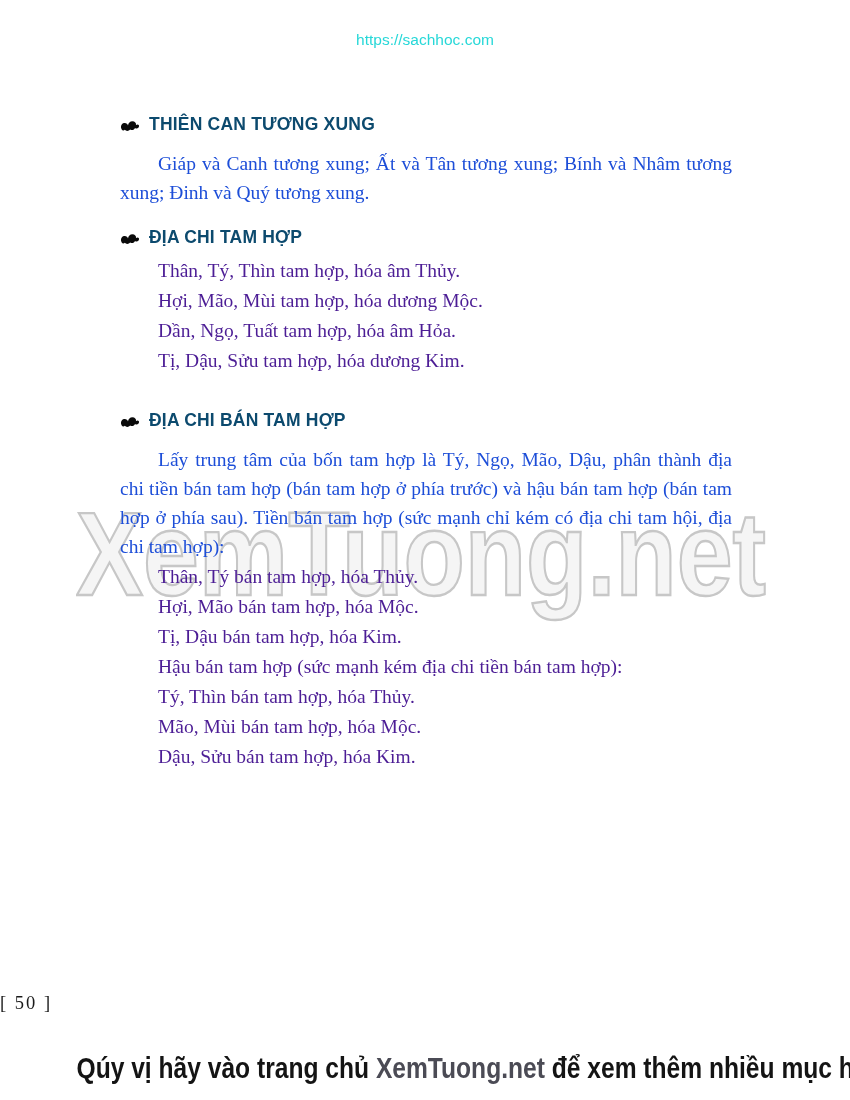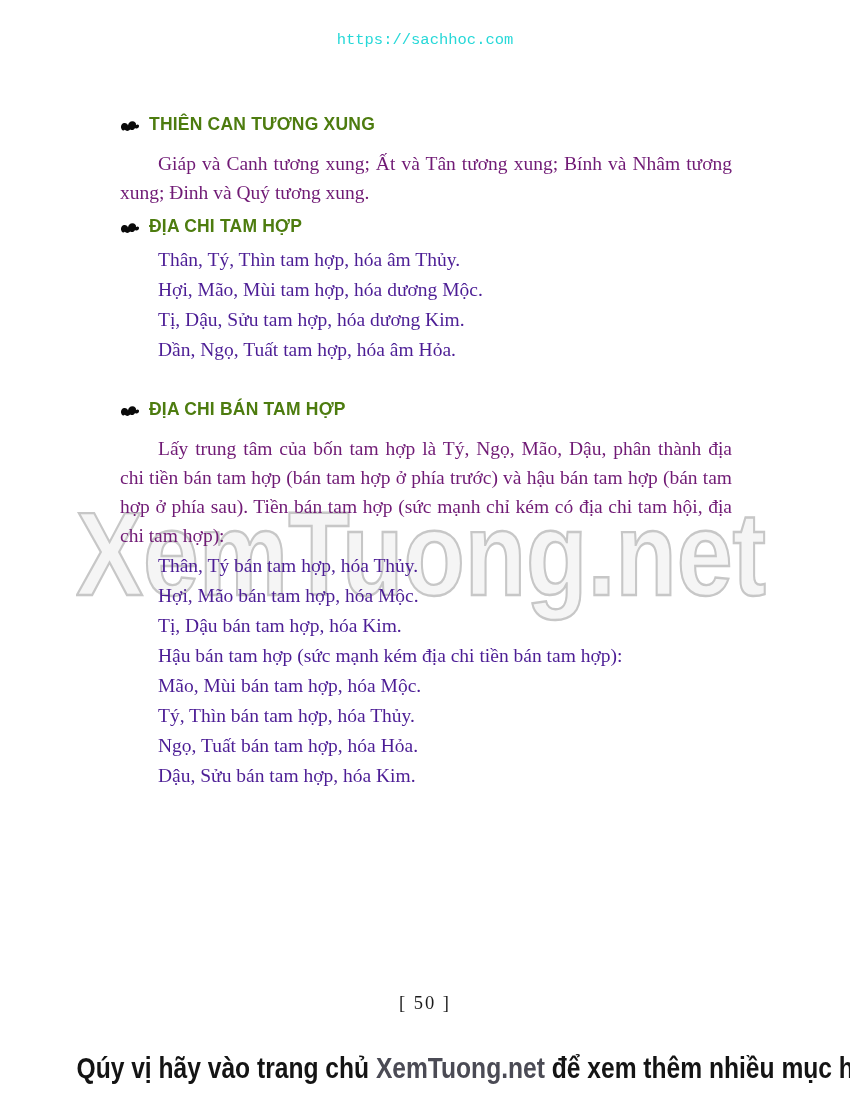--- a/index.html
+++ b/index.html
@@ -10,21 +10,21 @@
     overflow: hidden;
     font-family: "Liberation Serif", serif;
     color: #161616;
   }
 
   
   .header-link {
     position: absolute;
     top: 31px; left: 0; right: 0;
     text-align: center;
-    font-family: Liberation Mono, monospace;
+    font-family: Liberation Sans, sans-serif;
     font-size: 15.5px;
     color: #27d8d8;
     text-decoration: none;
     z-index: 2;
   }
 
   
   .watermark-svg {
     position: absolute;
     left: 76px; top: 498px;
@@ -48,55 +48,55 @@
     width: 612px;
     top: 0;
     z-index: 1;
   }
 
   .sec-title {
     font-family: "Liberation Sans", sans-serif;
     font-weight: bold;
     font-size: 17.5px;
     letter-spacing: 0.2px;
-    color: #4d7c0f;
+    color: #0c4a6e;
     display: flex;
     align-items: center;
     gap: 9px;
     margin: 0;
   }
   .sec-title .bullet { display: inline-flex; align-items: center; }
 
   .t1 { margin-top: 114px; }
-  .t2 { margin-top: 9px; }
+  .t2 { margin-top: 20px; }
   .t3 { margin-top: 34px; }
 
   .para {
     font-size: 19.5px;
     line-height: 29px;
     text-align: justify;
     text-indent: 38px;
     margin: 14px 0 0 0;
-    color: #701a75;
+    color: #1d4ed8;
   }
 
   .lines { margin-top: 8px; }
   .lines2 { margin-top: 1px; }
   .line {
     font-size: 19.5px;
     line-height: 30px;
     padding-left: 38px;
     color: #4c1d95;
     white-space: nowrap;
   }
 
   .pagenum {
     position: absolute;
     top: 993px; left: 0; right: 0;
-    text-align: center;
+    text-align: left;
     font-size: 18.5px;
     letter-spacing: 2px;
     color: #1a1a1a;
     z-index: 1;
   }
 
   .footer {
     position: absolute;
     top: 1051px; left: 0;
     width: 850px;
@@ -137,41 +137,40 @@
     <span class="bullet">
       <svg width="20" height="14" viewBox="0 0 20 14">
         <path d="M1.5,11 C0.2,8.5 1.5,5.5 4,5 C6,4.6 7.6,5.8 8,7.4 C8.3,5.2 10,3.2 12.4,3.2 C14.8,3.2 16.4,5 16,7 C17.6,5.8 19.4,6.6 19,8.6 C18.6,10.6 16.4,11 15,10 C14.4,11.8 12,12.8 10.2,11.6 C8.8,13.2 6,13.4 4.8,11.8 C3.6,13 2.2,12.6 1.5,11 Z" fill="#0a0a0a"></path>
       </svg>
     </span>
     <span>ĐỊA CHI TAM HỢP</span>
   </h2>
   <div class="lines">
     <div class="line">Thân, Tý, Thìn tam hợp, hóa âm Thủy.</div>
     <div class="line">Hợi, Mão, Mùi tam hợp, hóa dương Mộc.</div>
+    <div class="line">Dần, Ngọ, Tuất tam hợp, hóa âm Hỏa.</div>
     <div class="line">Tị, Dậu, Sửu tam hợp, hóa dương Kim.</div>
-    <div class="line">Dần, Ngọ, Tuất tam hợp, hóa âm Hỏa.</div>
   </div>
 
   <h2 class="sec-title t3">
     <span class="bullet">
       <svg width="20" height="14" viewBox="0 0 20 14">
         <path d="M1.5,11 C0.2,8.5 1.5,5.5 4,5 C6,4.6 7.6,5.8 8,7.4 C8.3,5.2 10,3.2 12.4,3.2 C14.8,3.2 16.4,5 16,7 C17.6,5.8 19.4,6.6 19,8.6 C18.6,10.6 16.4,11 15,10 C14.4,11.8 12,12.8 10.2,11.6 C8.8,13.2 6,13.4 4.8,11.8 C3.6,13 2.2,12.6 1.5,11 Z" fill="#0a0a0a"></path>
       </svg>
     </span>
     <span>ĐỊA CHI BÁN TAM HỢP</span>
   </h2>
   <p class="para">Lấy trung tâm của bốn tam hợp là Tý, Ngọ, Mão, Dậu, phân thành địa chi tiền bán tam hợp (bán tam hợp ở phía trước) và hậu bán tam hợp (bán tam hợp ở phía sau). Tiền bán tam hợp (sức mạnh chỉ kém có địa chi tam hội, địa chi tam hợp):</p>
   <div class="lines lines2">
     <div class="line">Thân, Tý bán tam hợp, hóa Thủy.</div>
     <div class="line">Hợi, Mão bán tam hợp, hóa Mộc.</div>
     <div class="line">Tị, Dậu bán tam hợp, hóa Kim.</div>
     <div class="line">Hậu bán tam hợp (sức mạnh kém địa chi tiền bán tam hợp):</div>
+    <div class="line">Tý, Thìn bán tam hợp, hóa Thủy.</div>
     <div class="line">Mão, Mùi bán tam hợp, hóa Mộc.</div>
-    <div class="line">Tý, Thìn bán tam hợp, hóa Thủy.</div>
-    <div class="line">Ngọ, Tuất bán tam hợp, hóa Hỏa.</div>
     <div class="line">Dậu, Sửu bán tam hợp, hóa Kim.</div>
   </div>
 
 </div>
 
 <div class="pagenum">[ 50 ]</div>
 
 <div class="footer"><span>Qúy vị hãy vào trang chủ </span><span class="brand">XemTuong.net</span><span> để xem thêm nhiều mục hay khác</span></div>
 
 </body></html>

